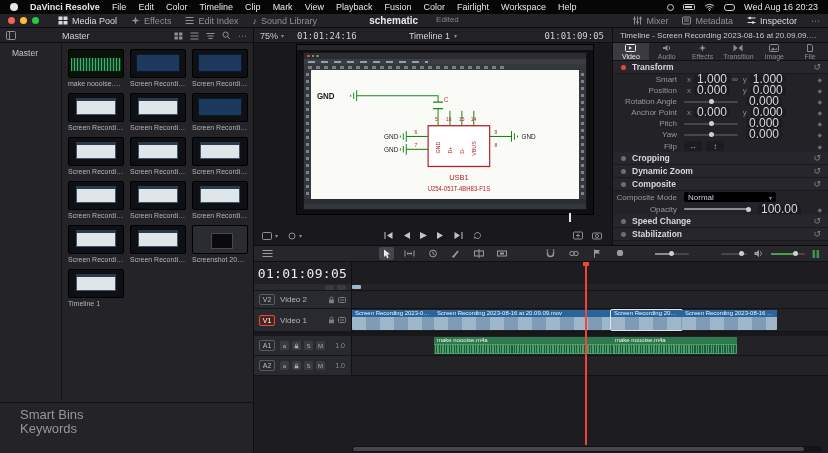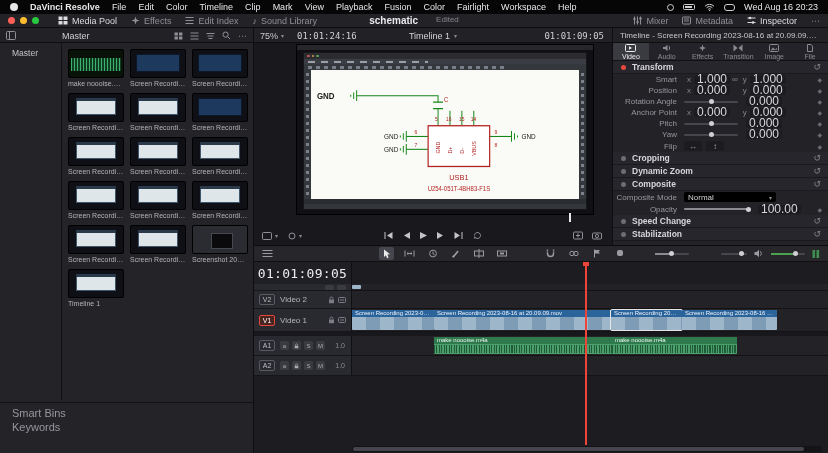--- a/index.html
+++ b/index.html
@@ -49,21 +49,21 @@
   .thumb{height:29px;background:#0e1016;border:1px solid #000;border-radius:2px;position:relative;overflow:hidden}
   .t-video::before{content:"";position:absolute;left:7px;right:7px;top:4px;bottom:6px;background:#dfe6ea;border:1px solid #40566b}
   .t-video::after{content:"";position:absolute;left:7px;right:7px;top:4px;height:3px;background:#2b3a4a}
   .t-dark::before{content:"";position:absolute;left:5px;right:5px;top:4px;bottom:5px;background:#1d3a5e;border:1px solid #0c1828}
   .t-audio{background:#081209}
   .t-audio::before{content:"";position:absolute;left:2px;right:2px;top:8px;height:13px;background:repeating-linear-gradient(90deg,#3cb06c 0 1px,#103d22 1px 3px)}
   .t-image{background:#2a2c31}
   .t-image::before{content:"";position:absolute;left:18px;top:7px;width:20px;height:14px;background:#0a0a0c;border:1px solid #45484e}
   .mlabel{font-size:7px;color:#b4b4b9;margin-top:2px}
   .mp-divider{position:absolute;left:0;right:0;top:359px;border-top:1px solid #121215}
-  .mp-foot-label{position:absolute;left:12px;font-size:11px;color:#96969c}
+  .mp-foot-label{position:absolute;left:20px;font-size:13px;color:#96969c}
 
   
   .viewer{position:absolute;left:254px;top:43px;width:358px;height:202px;background:#19191d}
   .videoframe{position:absolute;left:42px;top:1px;width:298px;height:171px;background:#101014;border:1px solid #000;overflow:hidden}
   .vf-menubar{height:5px;background:#26262b}
   .kicad{position:absolute;left:6px;right:6px;top:7px;bottom:4px;background:#33373c;border:1px solid #17171a}
   .kc-title{height:6px;background:#2b2b30;display:flex;align-items:center;gap:2px;padding:0 3px}
   .kc-title i{width:2.5px;height:2.5px;border-radius:50%;display:block}
   .kc-menu{height:5px;background:#3a3e44;position:relative}
   .kc-menu::before{content:"";position:absolute;left:4px;top:1.5px;height:2px;width:120px;background:repeating-linear-gradient(90deg,#9aa0a8 0 7px,transparent 7px 13px)}

